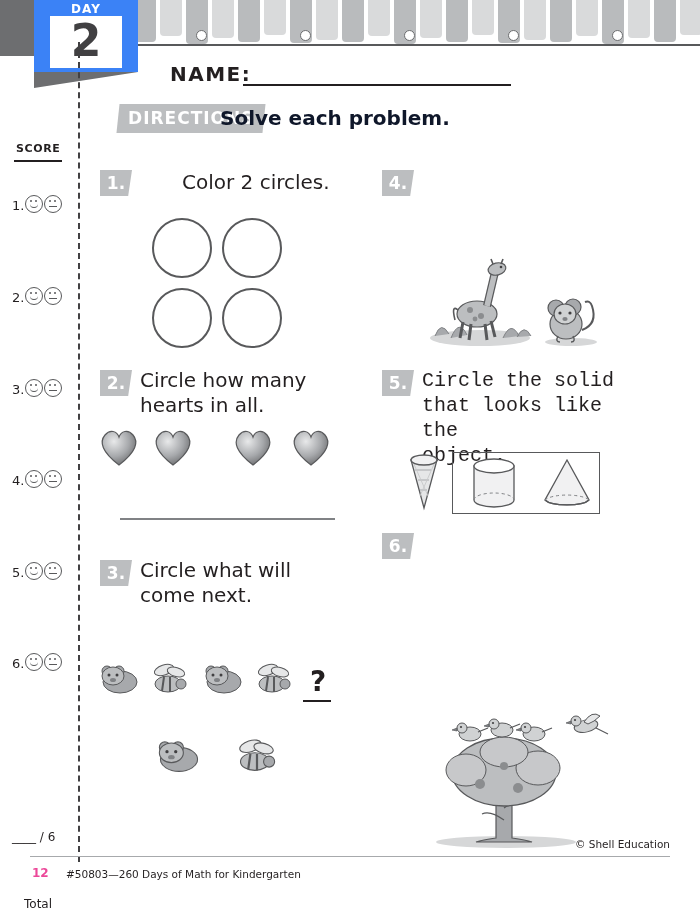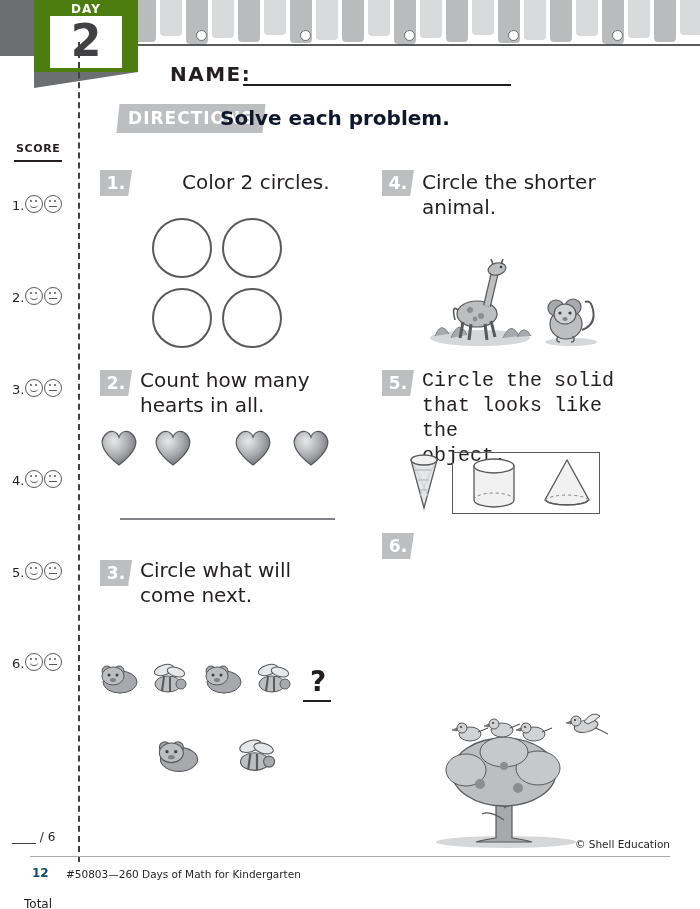--- a/index.html
+++ b/index.html
@@ -56,21 +56,21 @@
     top: 30px;
   }
 
   
   .day-tab {
     position: absolute;
     left: 34px;
     top: 0;
     width: 104px;
     height: 72px;
-    background: #4d7c0f;
+    background: #3b82f6;
     color: #ffffff;
   }
   .day-tab:after {
     content: "";
     position: absolute;
     left: 0;
     top: 72px;
     border-left: 104px solid #6d6e70;
     border-bottom: 16px solid transparent;
   }
@@ -306,21 +306,21 @@
     width: 640px;
     height: 1px;
     background: #a7a9ac;
   }
   .page-num {
     position: absolute;
     left: 32px;
     top: 866px;
     font-size: 12px;
     font-weight: bold;
-    color: #0c4a6e;
+    color: #ec4899;
   }
   .footer-center {
     position: absolute;
     left: 66px;
     top: 868px;
     font-size: 10.5px;
     color: #231f20;
   }
   .footer-right {
     position: absolute;
@@ -425,21 +425,21 @@
   <div class="dir-text">Solve each problem.</div>
 
   <div class="qnum" style="left:100px; top:170px;">1.</div>
   <div class="qtext" style="left:140px; top:170px; width:220px;margin-left:42px;">Color 2 circles.</div>
   <div class="circ" style="left:152px; top:218px;"></div>
   <div class="circ" style="left:222px; top:218px;"></div>
   <div class="circ" style="left:152px; top:288px;"></div>
   <div class="circ" style="left:222px; top:288px;"></div>
 
   <div class="qnum" style="left:100px; top:370px;">2.</div>
-  <div class="qtext" style="left:140px; top:368px; width:215px; white-space:pre-line;">Count how many
+  <div class="qtext" style="left:140px; top:368px; width:215px; white-space:pre-line;">Circle how many
 hearts in all.</div>
 
   <svg class="heart" style="left:98px; top:428px;" viewBox="0 0 42 38">
     <defs>
         <radialGradient id="hg" cx="35%" cy="30%" r="75%">
           <stop offset="0%" stop-color="#e8e9ea"></stop>
           <stop offset="60%" stop-color="#a6a8ab"></stop>
           <stop offset="100%" stop-color="#6d6e70"></stop>
         </radialGradient>
       </defs>
@@ -507,22 +507,20 @@
   </svg>
   <svg style="position:absolute;left:235px;top:735px;" width="44" height="40" viewBox="0 0 40 36">
     <ellipse cx="18" cy="24" rx="13" ry="8" fill="#bcbec0" stroke="#58595b" stroke-width="1"></ellipse>
     <path d="M14 17 L12 31 M20 17 L20 32" stroke="#58595b" stroke-width="2"></path>
     <ellipse cx="14" cy="10" rx="10" ry="5" fill="#e6e7e8" stroke="#58595b" stroke-width="1" transform="rotate(-18 14 10)"></ellipse>
     <ellipse cx="26" cy="12" rx="9" ry="4.5" fill="#e6e7e8" stroke="#58595b" stroke-width="1" transform="rotate(16 26 12)"></ellipse>
     <circle cx="31" cy="24" r="5" fill="#a7a9ac" stroke="#58595b" stroke-width="1"></circle>
   </svg>
 
   <div class="qnum" style="left:382px; top:170px;">4.</div>
-  <div class="qtext" style="left:422px; top:170px; width:215px; white-space:pre-line;">Circle the shorter
-animal.</div>
 
   <svg style="position:absolute;left:425px;top:258px;" width="110" height="90" viewBox="0 0 110 90">
     <ellipse cx="55" cy="80" rx="50" ry="8" fill="#d6d7d8"></ellipse>
     <path d="M10 78 q6 -16 14 -2 M26 80 q8 -20 16 -3 M78 80 q8 -18 16 -2 M92 79 q7 -14 14 -1" fill="#a7a9ac" stroke="#808285" stroke-width="1"></path>
     <ellipse cx="52" cy="56" rx="20" ry="13" fill="#bcbec0" stroke="#58595b" stroke-width="1.2"></ellipse>
     <path d="M38 64 L35 80 M46 66 L44 82 M60 66 L62 82 M66 63 L70 79" stroke="#58595b" stroke-width="3" fill="none"></path>
     <path d="M62 48 L70 14" stroke="#58595b" stroke-width="8" fill="none"></path>
     <path d="M62 48 L70 14" stroke="#bcbec0" stroke-width="5.5" fill="none"></path>
     <ellipse cx="72" cy="11" rx="9" ry="6" fill="#bcbec0" stroke="#58595b" stroke-width="1.2" transform="rotate(-14 72 11)"></ellipse>
     <path d="M68 6 L66 1 M76 6 L78 1" stroke="#58595b" stroke-width="1.6"></path>

